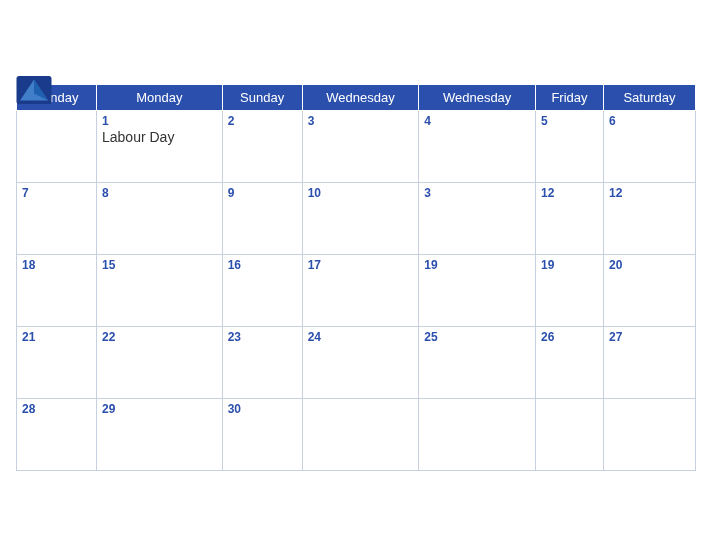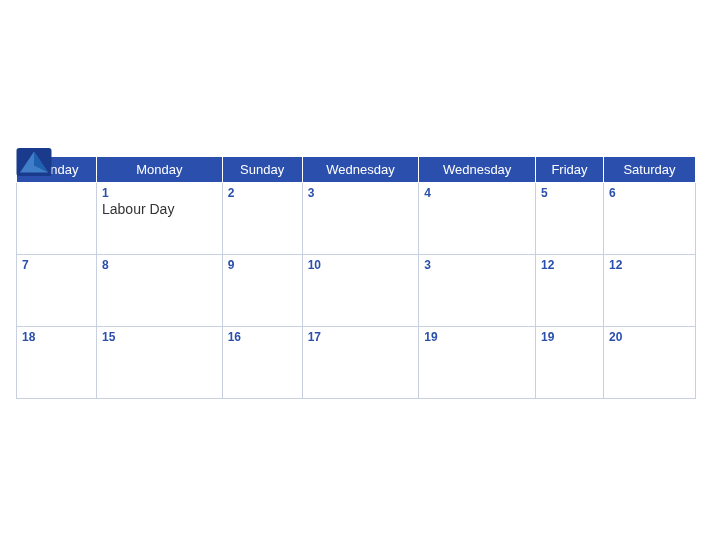--- a/index.html
+++ b/index.html
@@ -211,15 +211,53 @@
           <td>
             <span class="day-number">19</span>
           </td>
           <td>
             <span class="day-number">19</span>
           </td>
           <td>
             <span class="day-number">20</span>
           </td>
         </tr>
+        <tr>
+          <td>
+            <span class="day-number">21</span>
+          </td>
+          <td>
+            <span class="day-number">22</span>
+          </td>
+          <td>
+            <span class="day-number">23</span>
+          </td>
+          <td>
+            <span class="day-number">24</span>
+          </td>
+          <td>
+            <span class="day-number">25</span>
+          </td>
+          <td>
+            <span class="day-number">26</span>
+          </td>
+          <td>
+            <span class="day-number">27</span>
+          </td>
+        </tr>
+        <tr>
+          <td>
+            <span class="day-number">28</span>
+          </td>
+          <td>
+            <span class="day-number">29</span>
+          </td>
+          <td>
+            <span class="day-number">30</span>
+          </td>
+          <td class="empty-cell"></td>
+          <td class="empty-cell"></td>
+          <td class="empty-cell"></td>
+          <td class="empty-cell"></td>
+        </tr>
       </tbody>
   </table>
 </div>
 
 </body></html>

